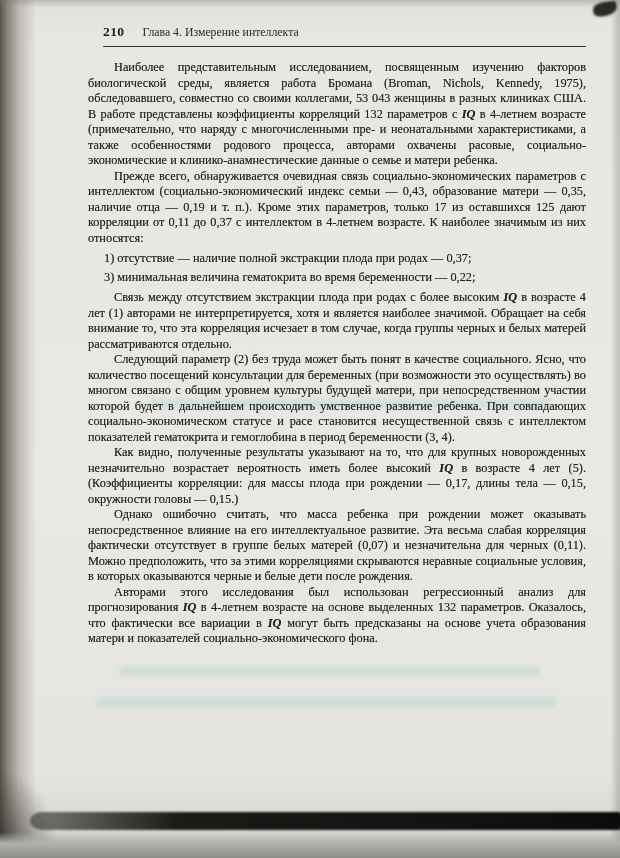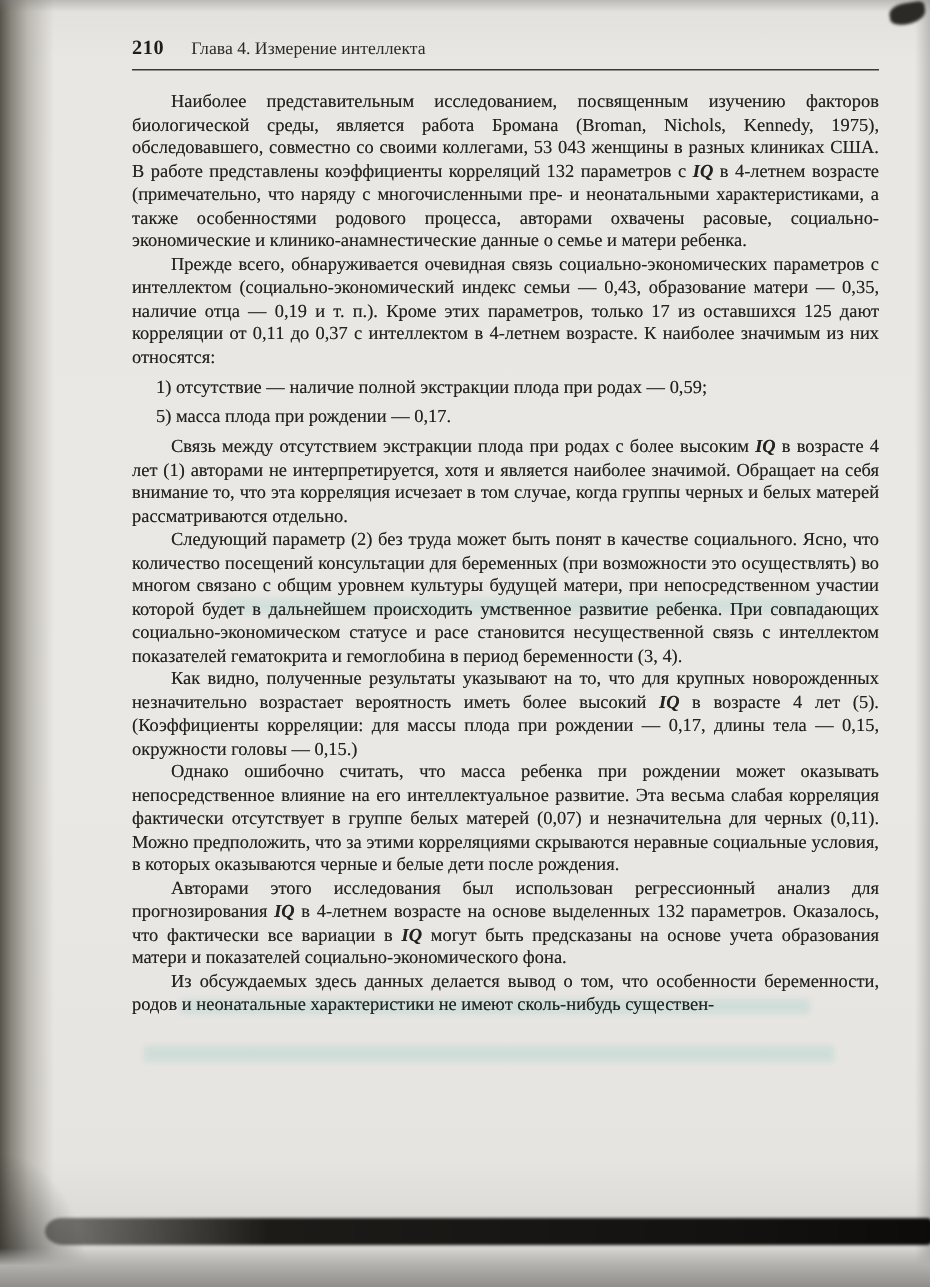--- a/index.html
+++ b/index.html
@@ -56,20 +56,21 @@
 
   .page-inner {
     position: absolute; left: 88px; top: 24px; width: 498px;
     color: #23211d;
   }
 
   .pagehead {
     display: flex; align-items: baseline; gap: 18px;
     border-bottom: 1.3px solid #3a3833;
     padding-bottom: 6px;
+    margin-left: 15px;
   }
   .pagenum { font-weight: bold; font-size: 13.5px; letter-spacing: 0.4px; color: #1e1d1a; }
   .chapter { font-size: 11.8px; color: #2a2925; }
 
   .bodytext {
     margin-top: 13px;
     font-size: 12.3px;
     line-height: 15.5px;
     text-align: justify;
     color: #24221e;
@@ -101,30 +102,29 @@
     <header class="pagehead">
       <span class="pagenum">210</span>
       <span class="chapter">Глава 4. Измерение интеллекта</span>
     </header>
 
     <main class="bodytext">
       <p>Наиболее представительным исследованием, посвященным изучению факторов биологической среды, является работа Бромана (Broman, Nichols, Kennedy, 1975), обследовавшего, совместно со своими коллегами, 53 043 женщины в разных клиниках США. В работе представлены коэффициенты корреляций 132 параметров с <i>IQ</i> в 4-летнем возрасте (примечательно, что наряду с многочисленными пре- и неонатальными характеристиками, а также особенностями родового процесса, авторами охвачены расовые, социально-экономические и клинико-анамнестические данные о семье и матери ребенка.</p>
       <p>Прежде всего, обнаруживается очевидная связь социально-экономических параметров с интеллектом (социально-экономический индекс семьи — 0,43, образование матери — 0,35, наличие отца — 0,19 и т. п.). Кроме этих параметров, только 17 из оставшихся 125 дают корреляции от 0,11 до 0,37 с интеллектом в 4-летнем возрасте. К наиболее значимым из них относятся:</p>
 
       <div class="num-list">
-        <div class="list-item">1) отсутствие — наличие полной экстракции плода при родах — 0,59;</div>
-        <div class="list-item">5) масса плода при рождении — 0,17.</div>
+        <div class="list-item">1) отсутствие — наличие полной экстракции плода при родах — 0,37;</div>
+        <div class="list-item">3) минимальная величина гематокрита во время беременности — 0,22;</div>
       </div>
 
       <p>Связь между отсутствием экстракции плода при родах с более высоким <i>IQ</i> в возрасте 4 лет (1) авторами не интерпретируется, хотя и является наиболее значимой. Обращает на себя внимание то, что эта корреляция исчезает в том случае, когда группы черных и белых матерей рассматриваются отдельно.</p>
       <p>Следующий параметр (2) без труда может быть понят в качестве социального. Ясно, что количество посещений консультации для беременных (при возможности это осуществлять) во многом связано с общим уровнем культуры будущей матери, при непосредственном участии которой будет в дальнейшем происходить умственное развитие ребенка. При совпадающих социально-экономическом статусе и расе становится несущественной связь с интеллектом показателей гематокрита и гемоглобина в период беременности (3, 4).</p>
       <p>Как видно, полученные результаты указывают на то, что для крупных новорожденных незначительно возрастает вероятность иметь более высокий <i>IQ</i> в возрасте 4 лет (5). (Коэффициенты корреляции: для массы плода при рождении — 0,17, длины тела — 0,15, окружности головы — 0,15.)</p>
       <p>Однако ошибочно считать, что масса ребенка при рождении может оказывать непосредственное влияние на его интеллектуальное развитие. Эта весьма слабая корреляция фактически отсутствует в группе белых матерей (0,07) и незначительна для черных (0,11). Можно предположить, что за этими корреляциями скрываются неравные социальные условия, в которых оказываются черные и белые дети после рождения.</p>
       <p>Авторами этого исследования был использован регрессионный анализ для прогнозирования <i>IQ</i> в 4-летнем возрасте на основе выделенных 132 параметров. Оказалось, что фактически все вариации в <i>IQ</i> могут быть предсказаны на основе учета образования матери и показателей социально-экономического фона.</p>
-      <p>Из обсуждаемых здесь данных делается вывод о том, что особенности беременности, родов и неонатальные характеристики не имеют сколь-нибудь существен-</p>
     </main>
 
   </div>
 
   <div class="bottom-bar"></div>
   <div class="bottom-area"></div>
 
 </div>
 
 </body></html>

